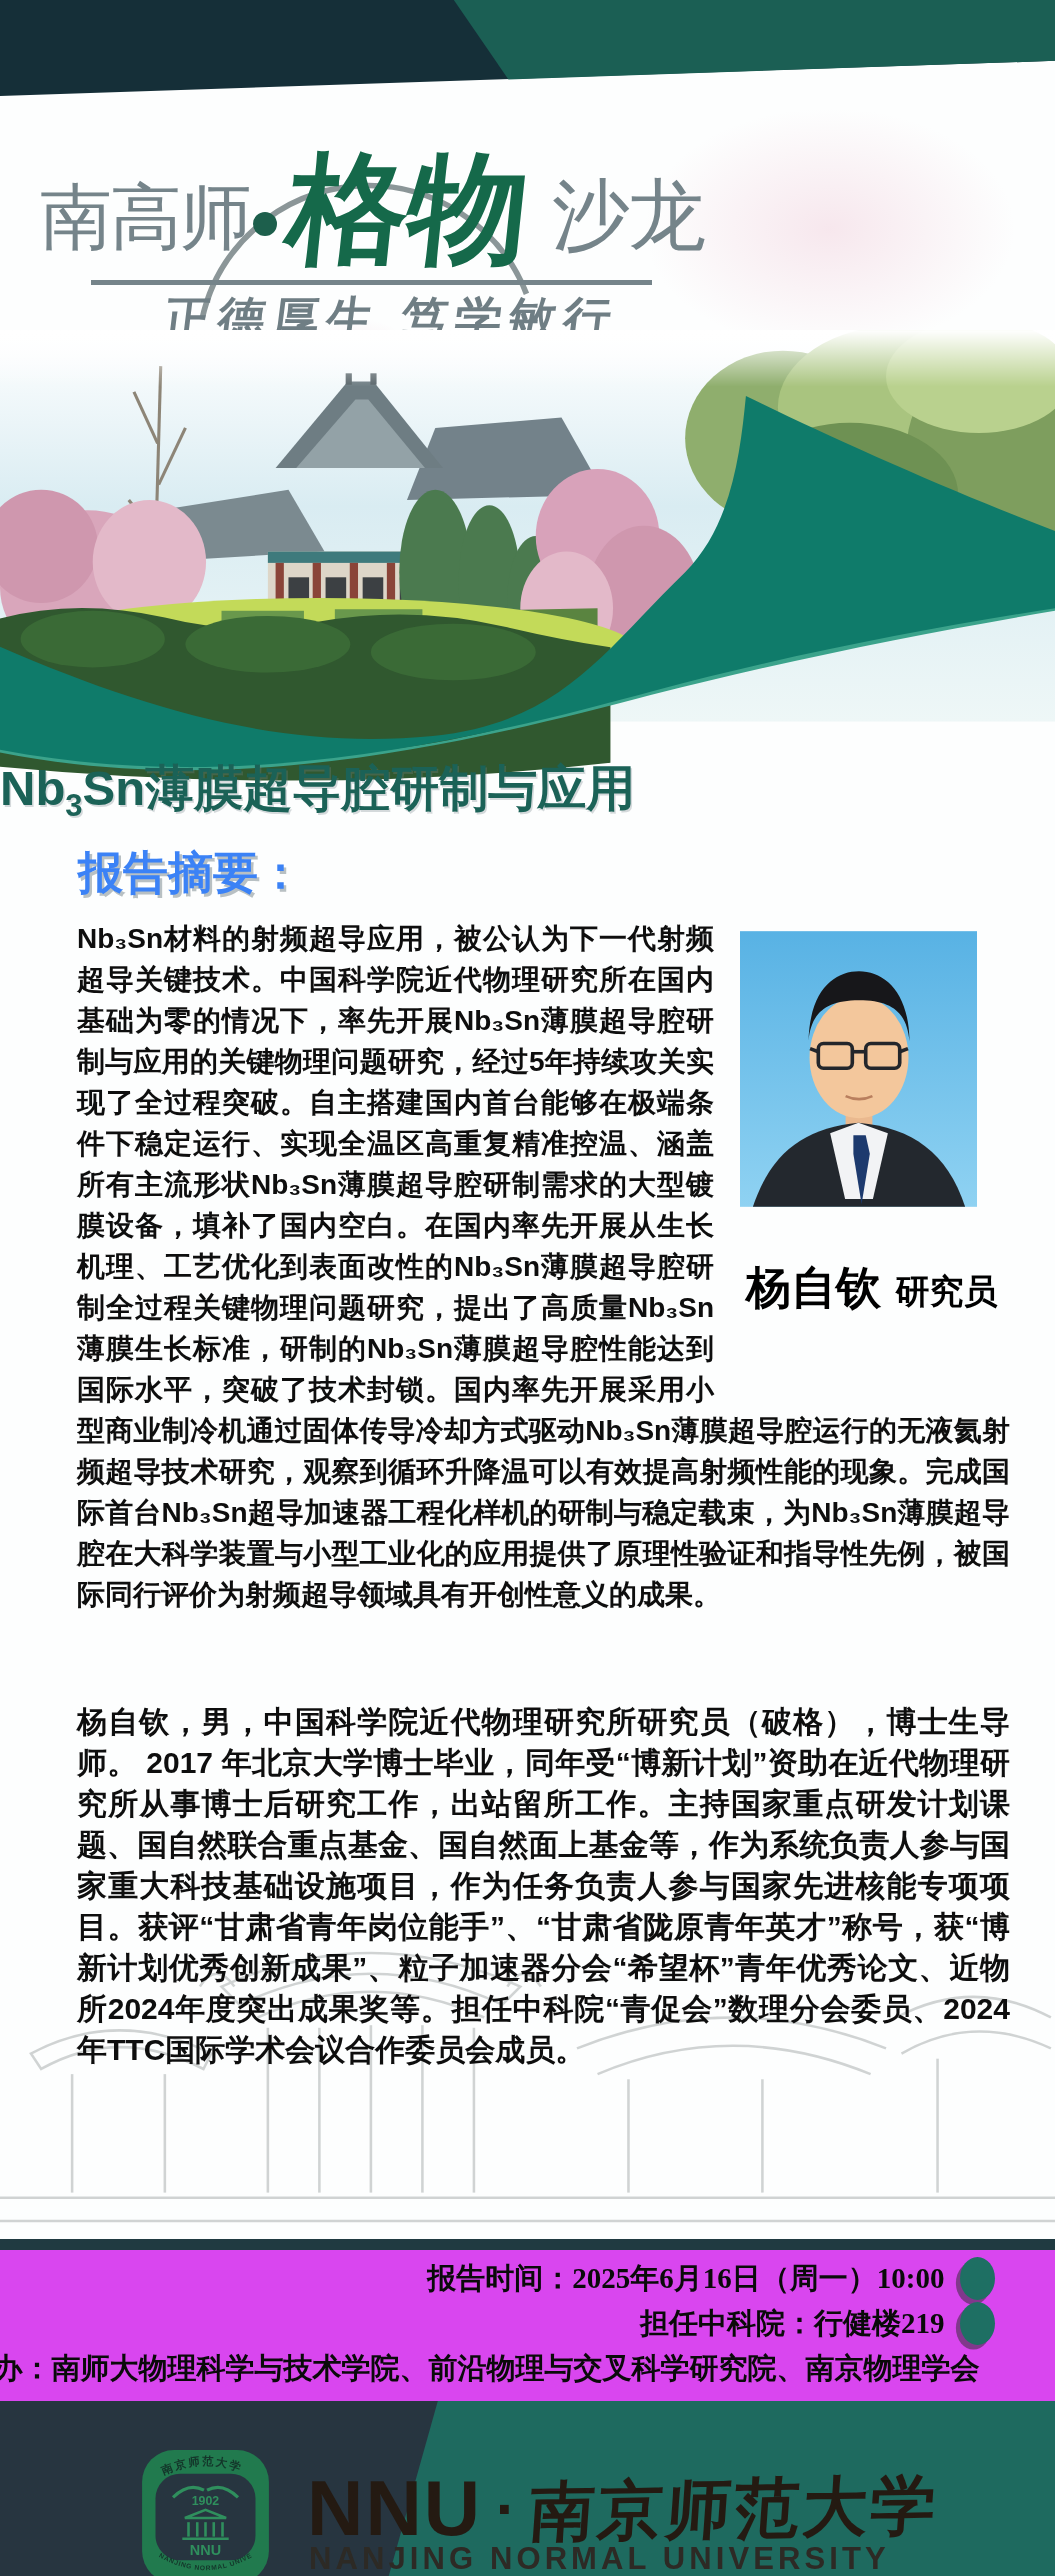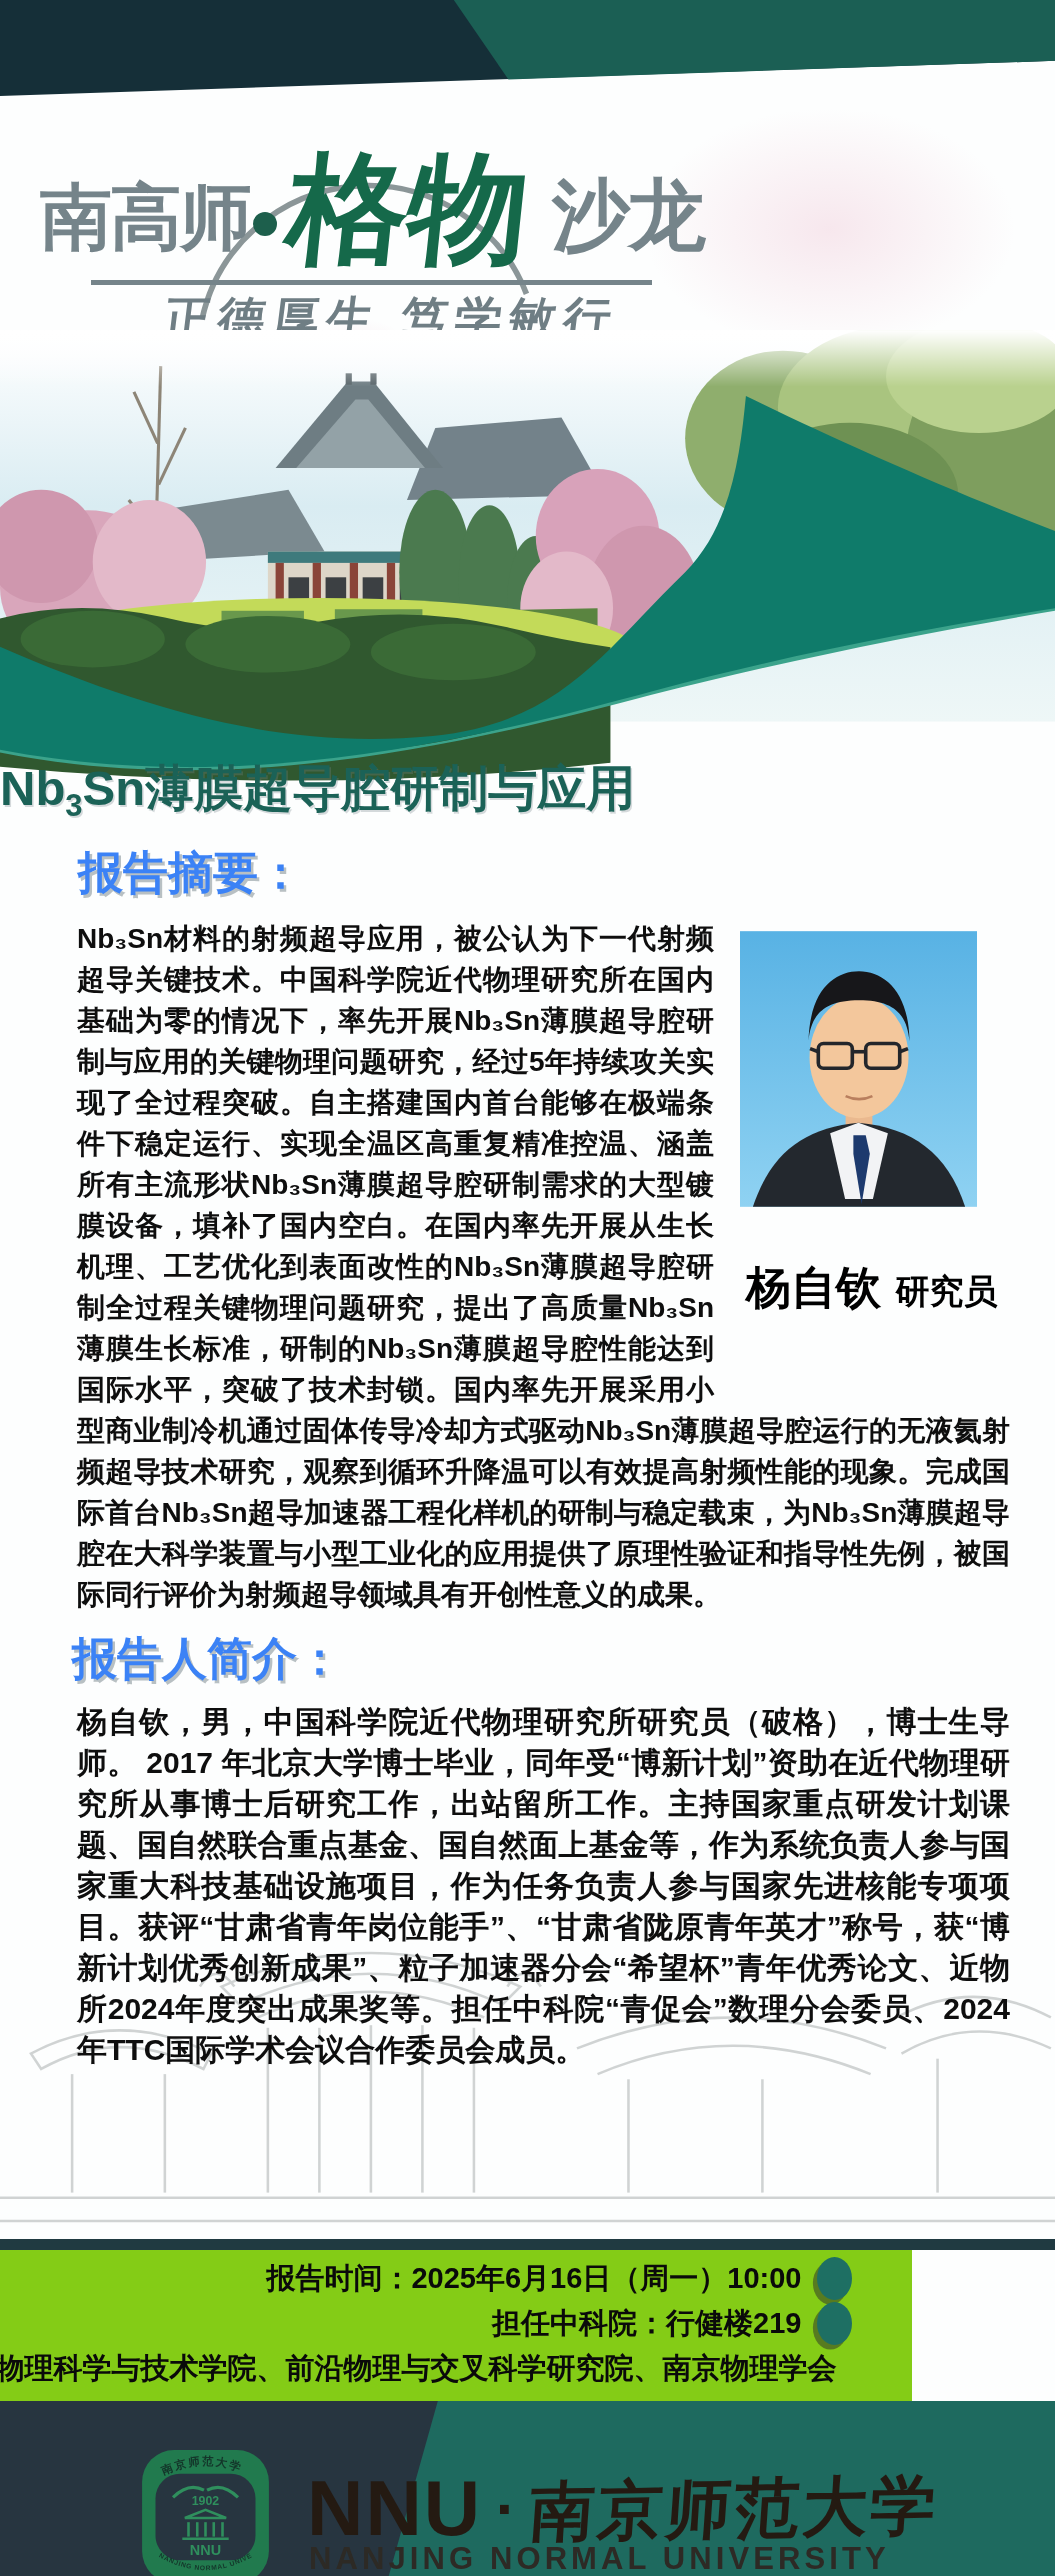--- a/index.html
+++ b/index.html
@@ -1,21 +1,21 @@
 <!DOCTYPE html>
 <html style="font-size:8.2px"><head>
 <meta charset="utf-8">
 <style>
   html,body{margin:0;padding:0;background:#fff;}
   .page{position:relative;width:1055px;height:2638px;overflow:hidden;background:#fdfefe;
         font-family:"Liberation Sans",sans-serif;}
   .abs{position:absolute;}
   svg{display:block;}
   
-  .brand-cn{color:#75848a;font-weight:700;letter-spacing:-2.1px;line-height:1;}
+  .brand-cn{color:#75848a;font-weight:400;letter-spacing:-2.1px;line-height:1;}
   .brand-gw{color:#15694a;font-weight:900;line-height:1;transform:skewX(-6deg);}
   .brand-dot{width:24px;height:24px;border-radius:50%;background:#1d5f4c;}
   .divider{background:#75848a;height:4.6px;}
   .motto{color:#6f7e84;font-weight:700;letter-spacing:7.2px;transform:skewX(-7deg);line-height:1;}
   
   .main-title{width:100%;color:#1b6257;font-weight:900;font-size:49px;line-height:1;
               text-shadow:1.5px 2.1px 0 rgba(120,132,138,.30);}
   .main-title sub{font-size:31px;}
   .sec-heading{color:#3b82f6;font-weight:900;font-size:45px;line-height:1;
                text-shadow:2.6px 3.1px 0 rgba(128,140,146,.55);}
@@ -25,21 +25,21 @@
   .bio{font-size:30px;line-height:41px;width:933px;}
   .photo-float{float:right;width:296px;height:453px;}
   .photo-frame{margin:13.4px 0 0 26px;width:237px;height:276px;}
   .speaker-line{margin:60px 0 0 32px;white-space:nowrap;color:#000;}
   .speaker-name{font-size:45px;font-weight:900;}
   .speaker-title{font-size:34px;font-weight:700;margin-left:14.4px;margin-top:37px;}
   
   .wash{position:absolute;border-radius:50%;pointer-events:none;}
   
   .strip{position:absolute;left:0;width:1055px;background:#203a41;}
-  .grayband{position:absolute;left:0;width:912px;background:#84cc16;padding-top:6.2px;box-sizing:border-box;}
+  .grayband{position:absolute;left:0;width:1055px;background:#d946ef;padding-top:6.2px;box-sizing:border-box;font-family:Liberation Serif, serif;}
   .info-row{height:45px;display:flex;justify-content:flex-end;align-items:center;padding-right:60px;}
   .info-text{color:#0a0a0a;font-weight:800;font-size:29px;white-space:nowrap;}
   .dot-ellipse{width:35px;height:43px;border-radius:50%;background:#1e6f63;margin-left:15.5px;
                box-shadow:-4.1px 4.6px 0 rgba(42,42,42,.5);}
   
   .bottom{position:absolute;left:0;width:1055px;background:#273540;overflow:hidden;}
   .bottom-teal{position:absolute;inset:0;background:#1e6a5f;
                clip-path:polygon(41.5% 0,100% 0,100% 100%,35.2% 100%);}
   .nnu-row{position:absolute;left:307px;top:68px;display:flex;align-items:center;color:#241a12;}
   .nnu-word{font-size:78px;font-weight:900;letter-spacing:2.1px;line-height:1;}
@@ -193,21 +193,20 @@
         <line x1="310" y1="234" x2="326" y2="228" stroke="#23262b" stroke-width="7"></line>
         <path d="M205,320 Q231,332 257,320" fill="none" stroke="#b97f5e" stroke-width="5"></path>
       </svg>
       <div class="speaker-line">
         <span class="speaker-name">杨自钦</span><span class="speaker-title">研究员</span>
       </div>
     </div>
     <span>Nb₃Sn材料的射频超导应用，被公认为下一代射频超导关键技术。中国科学院近代物理研究所在国内基础为零的情况下，率先开展Nb₃Sn薄膜超导腔研制与应用的关键物理问题研究，经过5年持续攻关实现了全过程突破。自主搭建国内首台能够在极端条件下稳定运行、实现全温区高重复精准控温、涵盖所有主流形状Nb₃Sn薄膜超导腔研制需求的大型镀膜设备，填补了国内空白。在国内率先开展从生长机理、工艺优化到表面改性的Nb₃Sn薄膜超导腔研制全过程关键物理问题研究，提出了高质量Nb₃Sn薄膜生长标准，研制的Nb₃Sn薄膜超导腔性能达到国际水平，突破了技术封锁。国内率先开展采用小型商业制冷机通过固体传导冷却方式驱动Nb₃Sn薄膜超导腔运行的无液氦射频超导技术研究，观察到循环升降温可以有效提高射频性能的现象。完成国际首台Nb₃Sn超导加速器工程化样机的研制与稳定载束，为Nb₃Sn薄膜超导腔在大科学装置与小型工业化的应用提供了原理性验证和指导性先例，被国际同行评价为射频超导领域具有开创性意义的成果。</span>
   </div>
 
-  <div class="abs sec-heading" style="left:72px;top:1636px">报告人简介：</div>
 
   <svg class="abs" style="left:0;top:1832px" width="1055" height="407" viewBox="0 0 2048 790" opacity="0.45">
     <g fill="none" stroke="#9aa1a1" stroke-width="5">
       <path d="M430,300 Q720,170 1010,300 L975,335 Q720,215 465,335 Z"></path>
       <path d="M500,360 Q720,260 940,360"></path>
       <path d="M388,300 Q420,250 455,300 M985,300 Q1015,250 1050,300"></path>
       <path d="M60,430 Q230,340 410,430 L395,460 Q230,375 80,460 Z"></path>
       <path d="M1120,420 Q1420,300 1720,420 M1160,470 Q1420,360 1690,470"></path>
       <path d="M1740,360 Q1890,280 2040,360 M1750,430 Q1890,350 2040,420"></path>
       <line x1="520" y1="380" x2="520" y2="700"></line>

